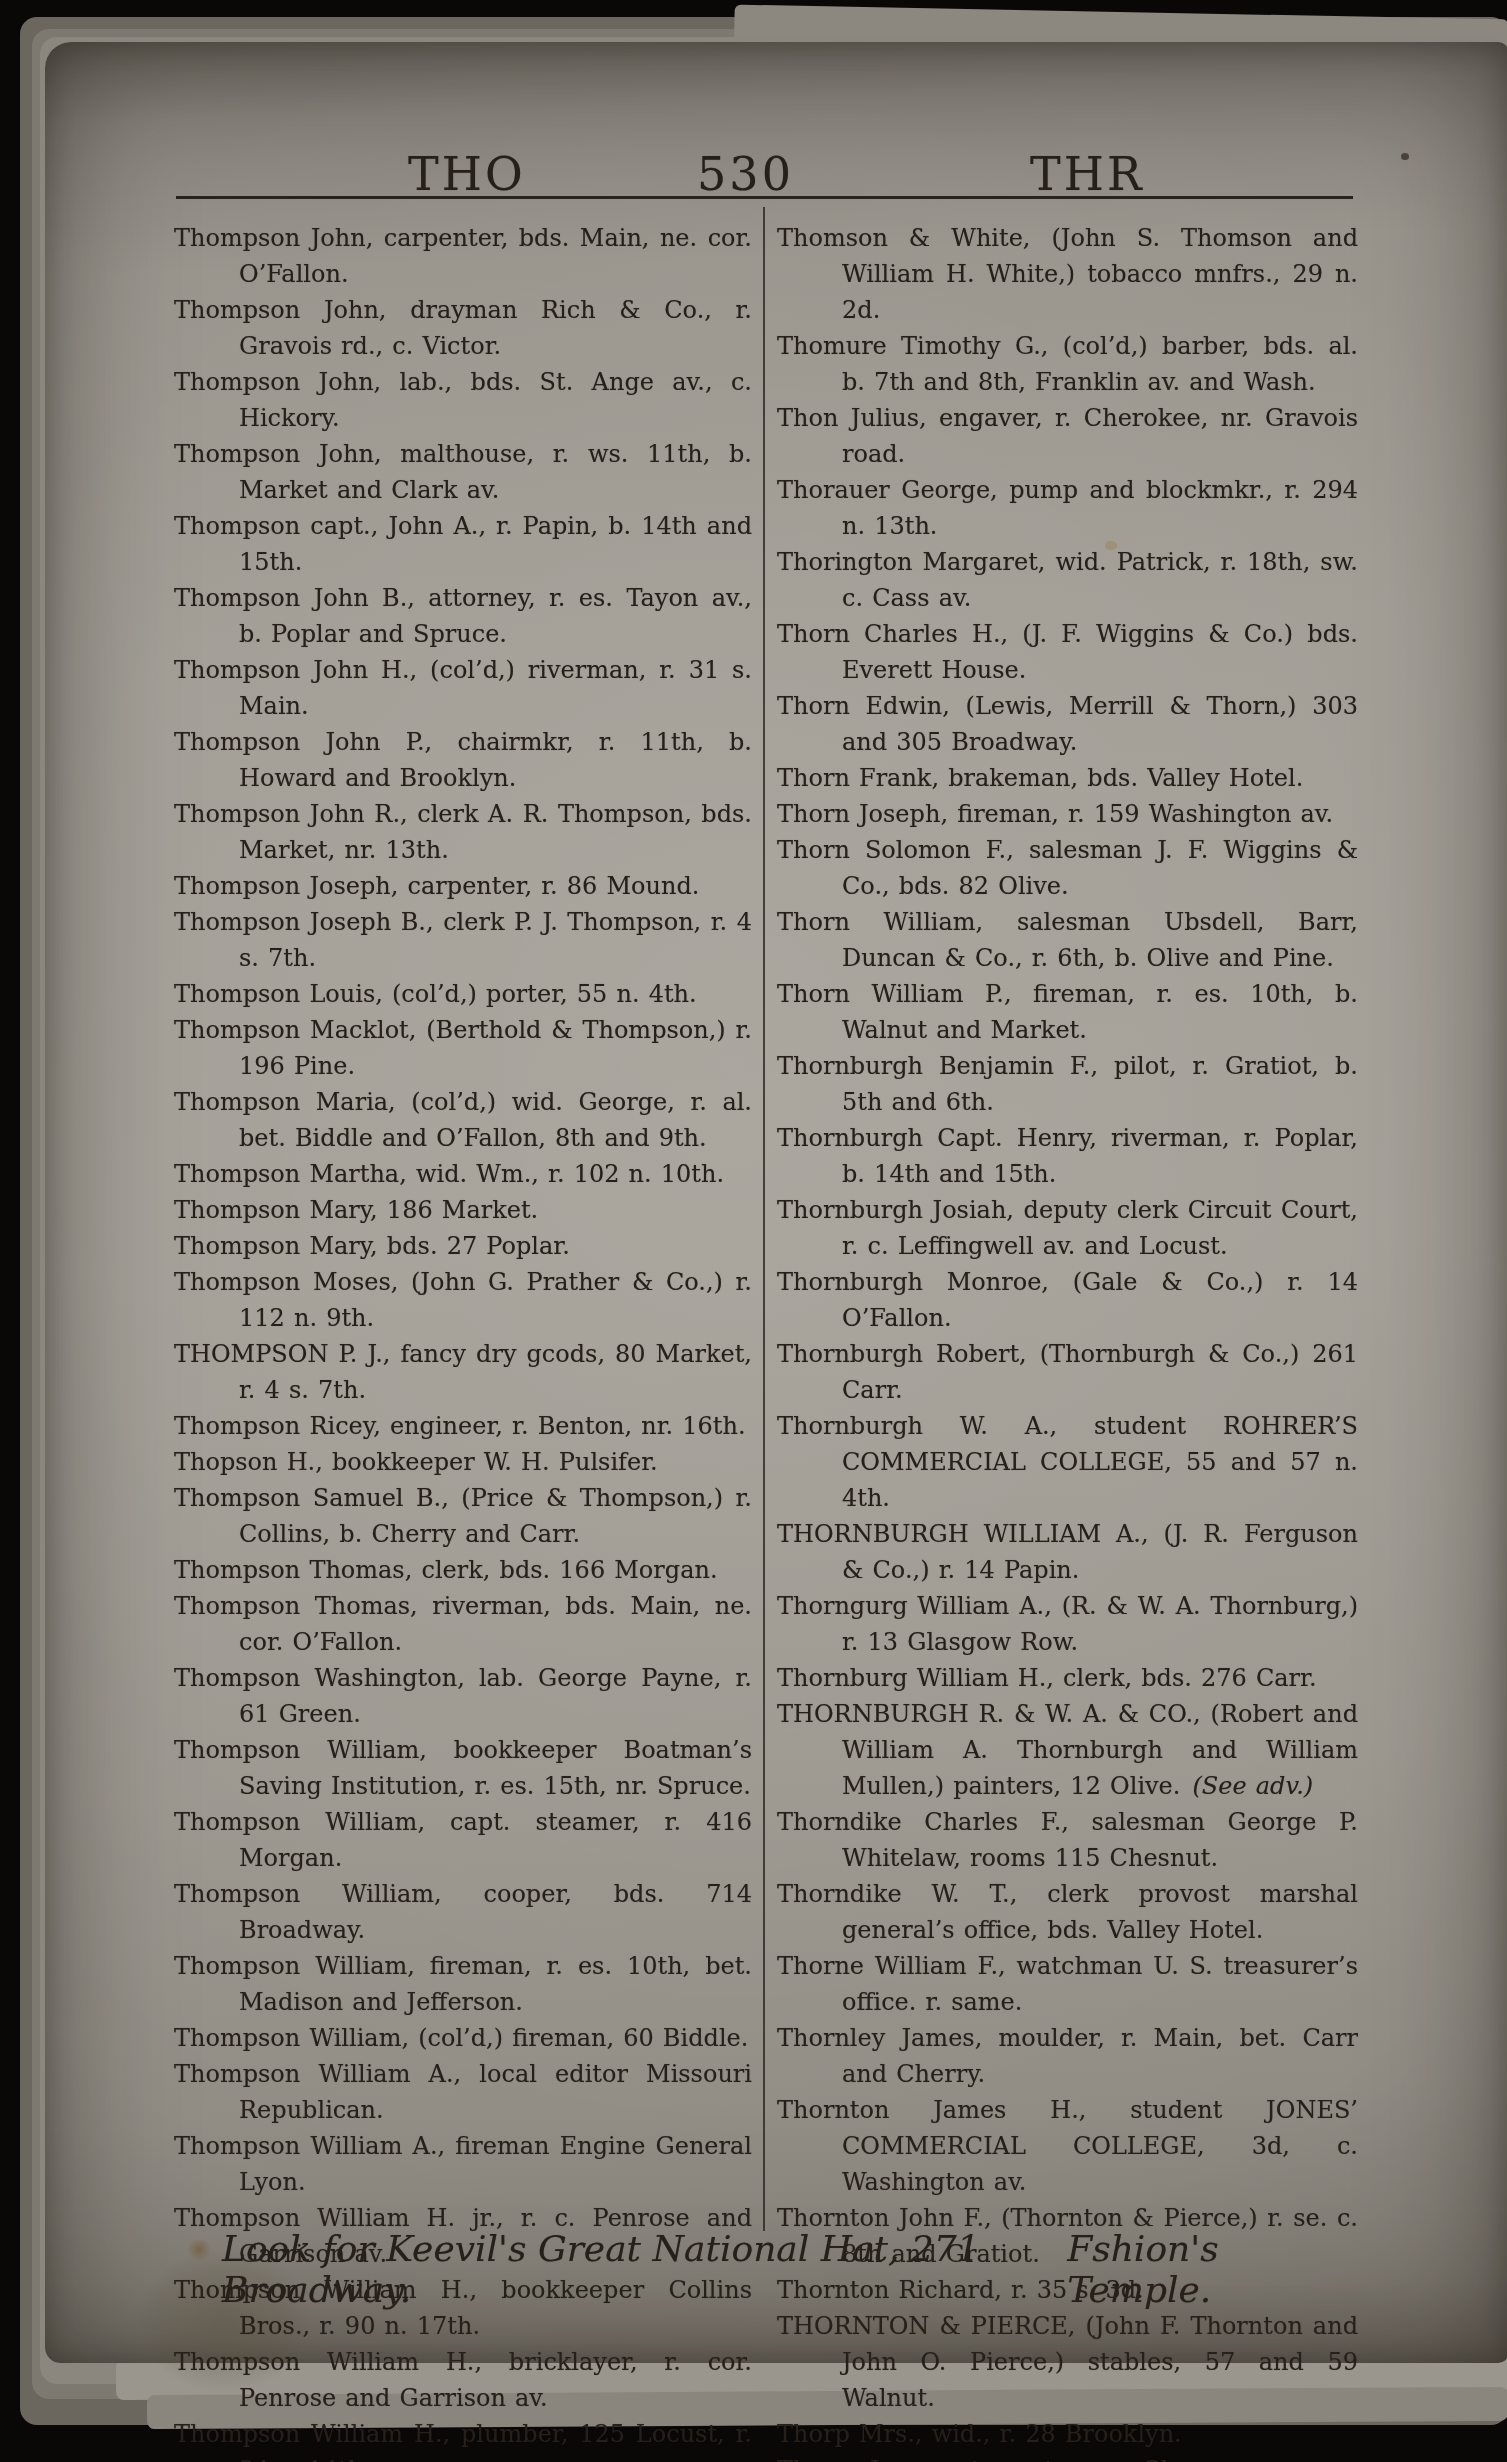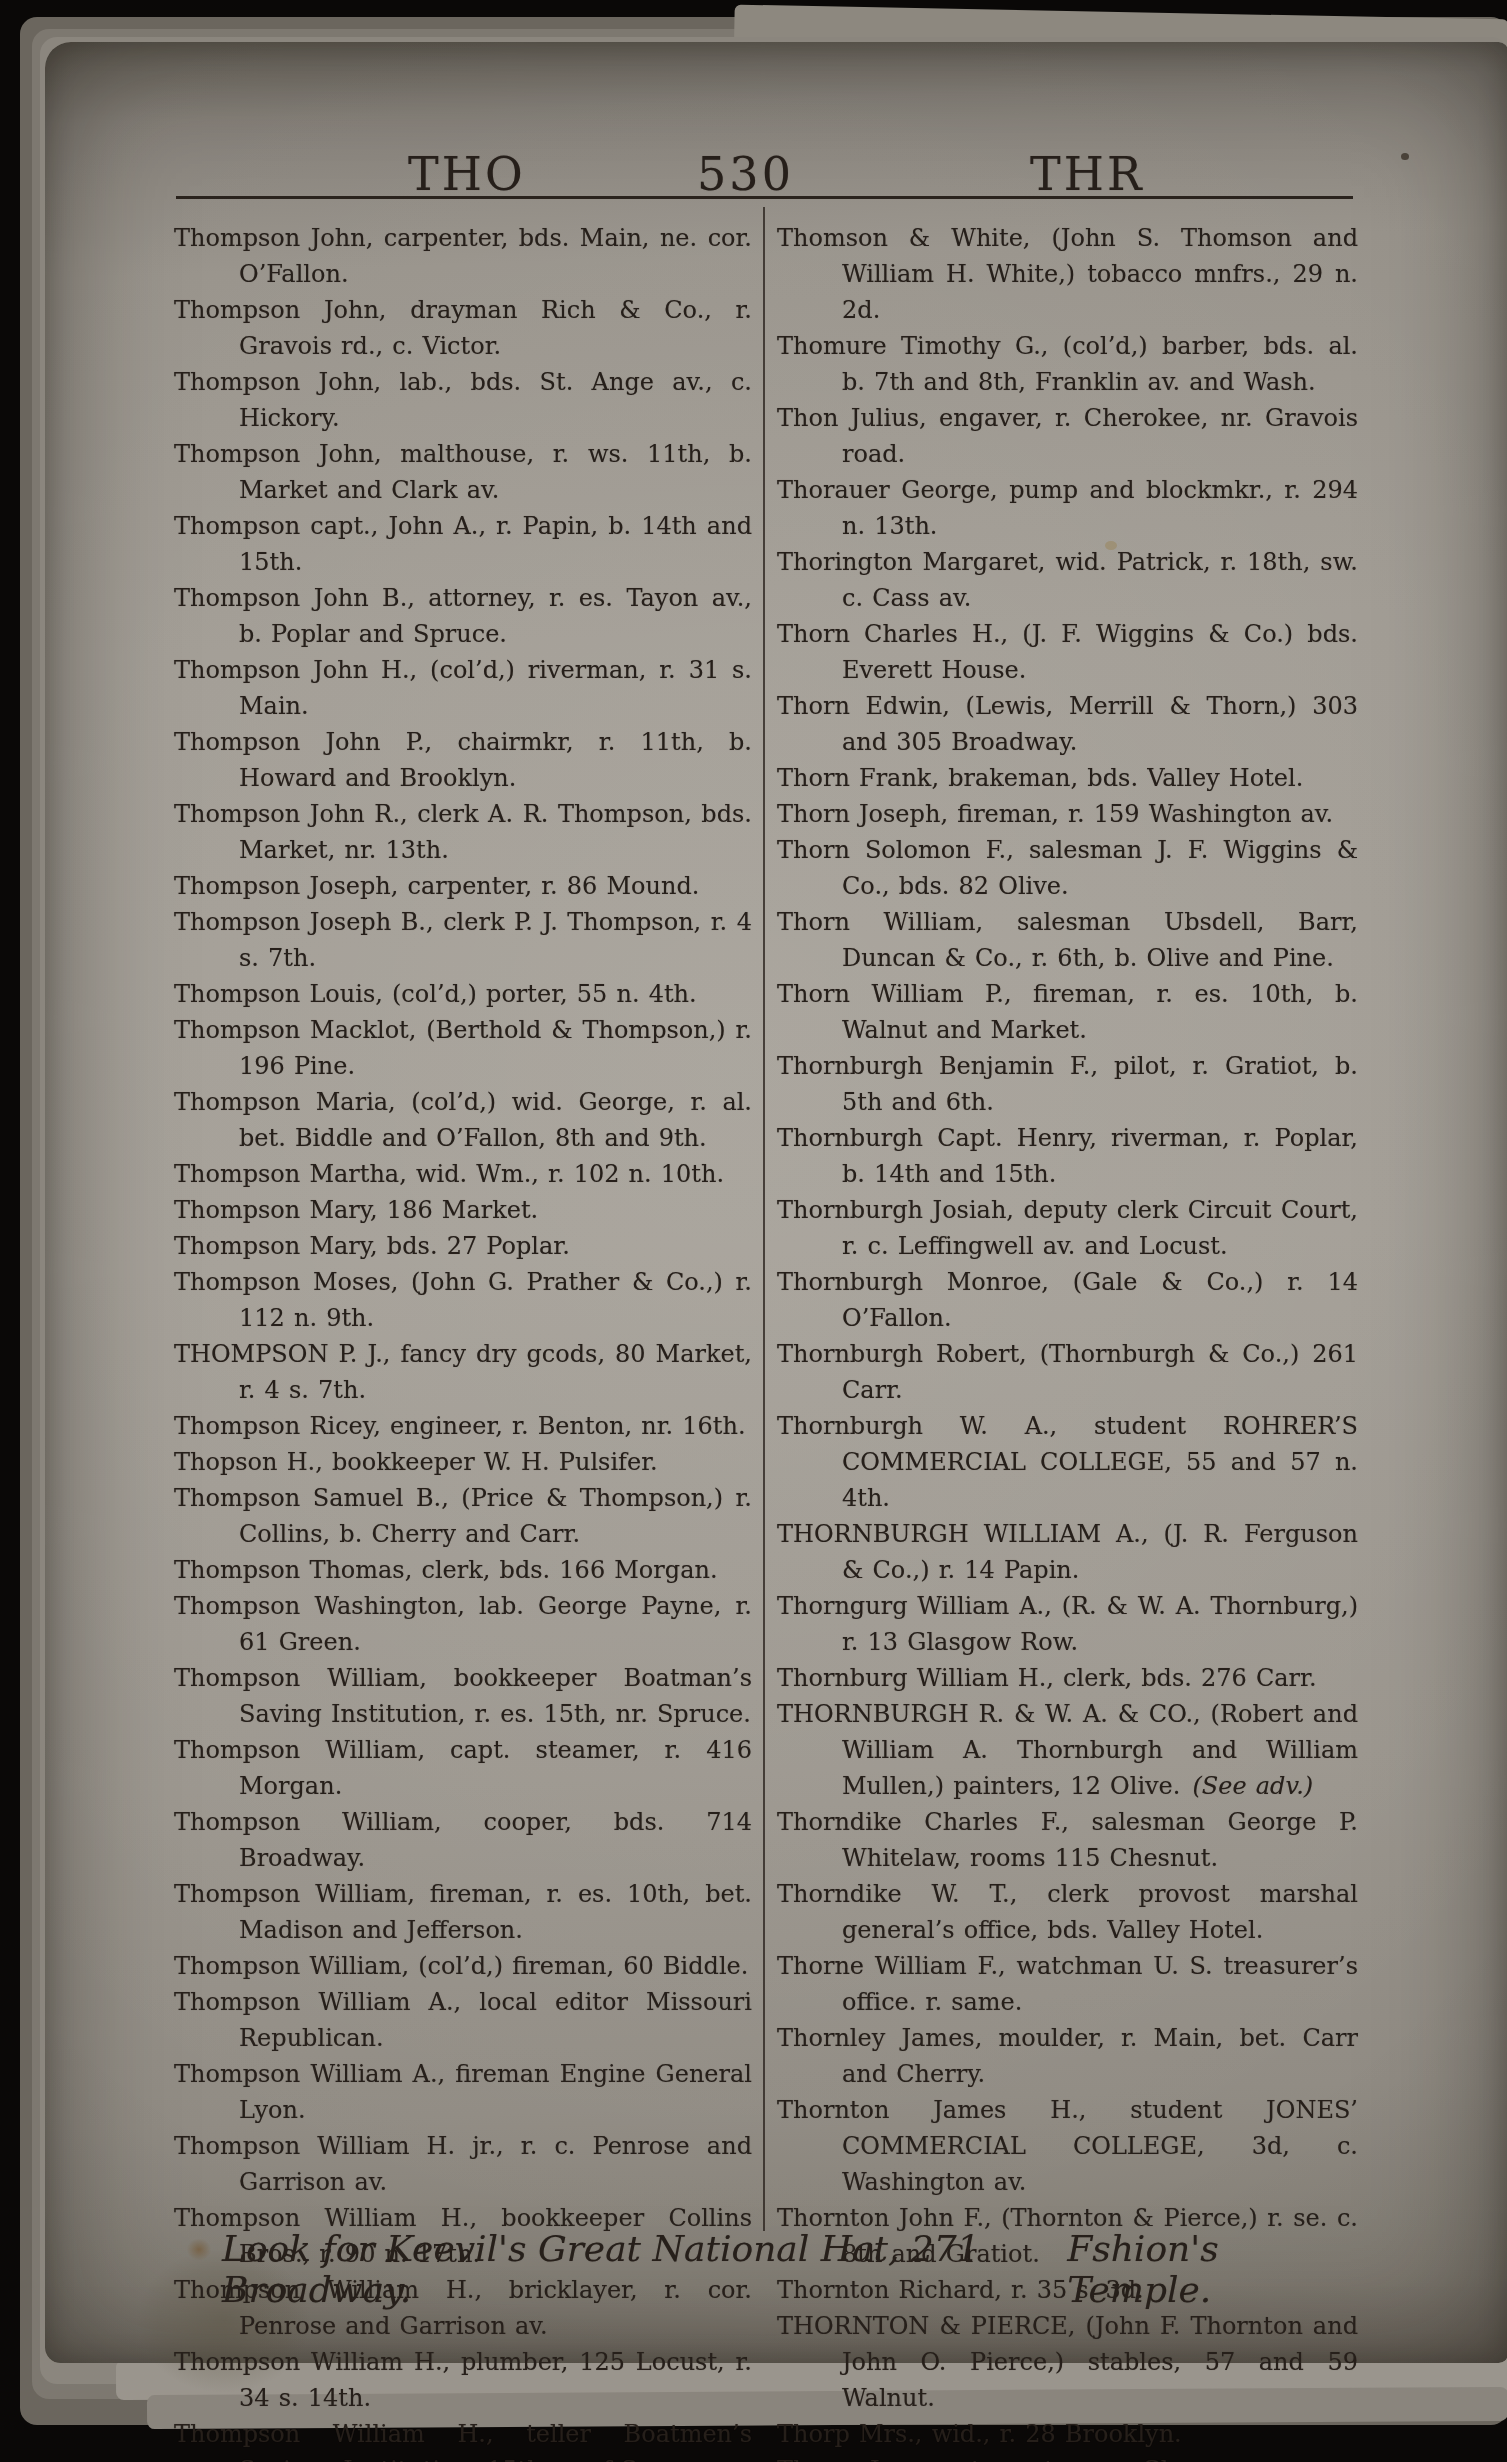--- a/index.html
+++ b/index.html
@@ -97,20 +97,21 @@
       <p class="entry">Thompson Maria, (col’d,) wid. George, r. al. bet. Biddle and O’Fallon, 8th and 9th.</p>
       <p class="entry">Thompson Martha, wid. Wm., r. 102 n. 10th.</p>
       <p class="entry">Thompson Mary, 186 Market.</p>
       <p class="entry">Thompson Mary, bds. 27 Poplar.</p>
       <p class="entry">Thompson Moses, (John G. Prather &amp; Co.,) r. 112 n. 9th.</p>
       <p class="entry">THOMPSON P. J., fancy dry gcods, 80 Market, r. 4 s. 7th.</p>
       <p class="entry">Thompson Ricey, engineer, r. Benton, nr. 16th.</p>
       <p class="entry">Thopson H., bookkeeper W. H. Pulsifer.</p>
       <p class="entry">Thompson Samuel B., (Price &amp; Thompson,) r. Collins, b. Cherry and Carr.</p>
       <p class="entry">Thompson Thomas, clerk, bds. 166 Morgan.</p>
+      <p class="entry">Thompson Thomas, riverman, bds. Main, ne. cor. O’Fallon.</p>
       <p class="entry">Thompson Washington, lab. George Payne, r. 61 Green.</p>
       <p class="entry">Thompson William, bookkeeper Boatman’s Saving Institution, r. es. 15th, nr. Spruce.</p>
       <p class="entry">Thompson William, capt. steamer, r. 416 Morgan.</p>
       <p class="entry">Thompson William, cooper, bds. 714 Broadway.</p>
       <p class="entry">Thompson William, fireman, r. es. 10th, bet. Madison and Jefferson.</p>
       <p class="entry">Thompson William, (col’d,) fireman, 60 Biddle.</p>
       <p class="entry">Thompson William A., local editor Missouri Republican.</p>
       <p class="entry">Thompson William A., fireman Engine General Lyon.</p>
       <p class="entry">Thompson William H. jr., r. c. Penrose and Garrison av.</p>
       <p class="entry">Thompson William H., bookkeeper Collins Bros., r. 90 n. 17th.</p>

